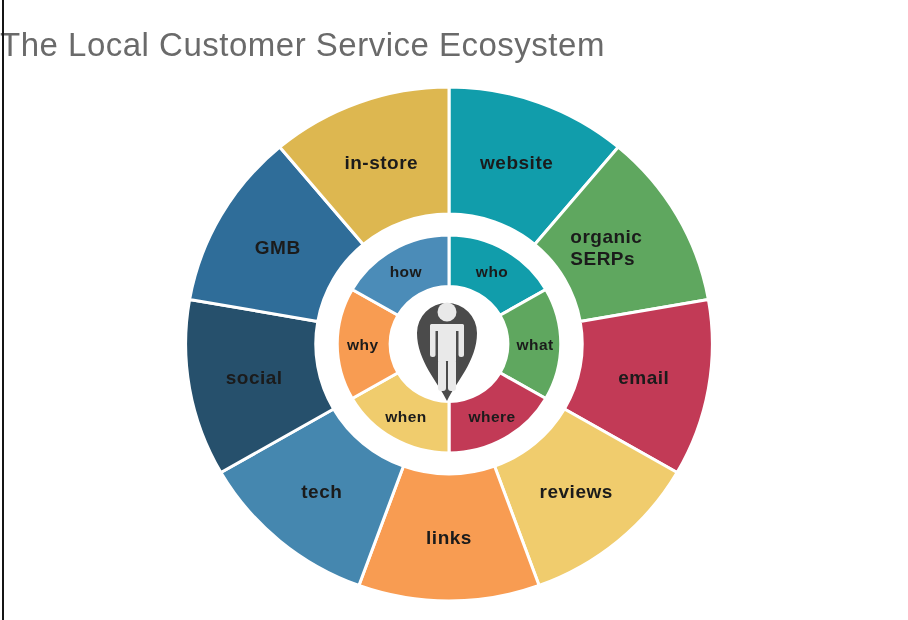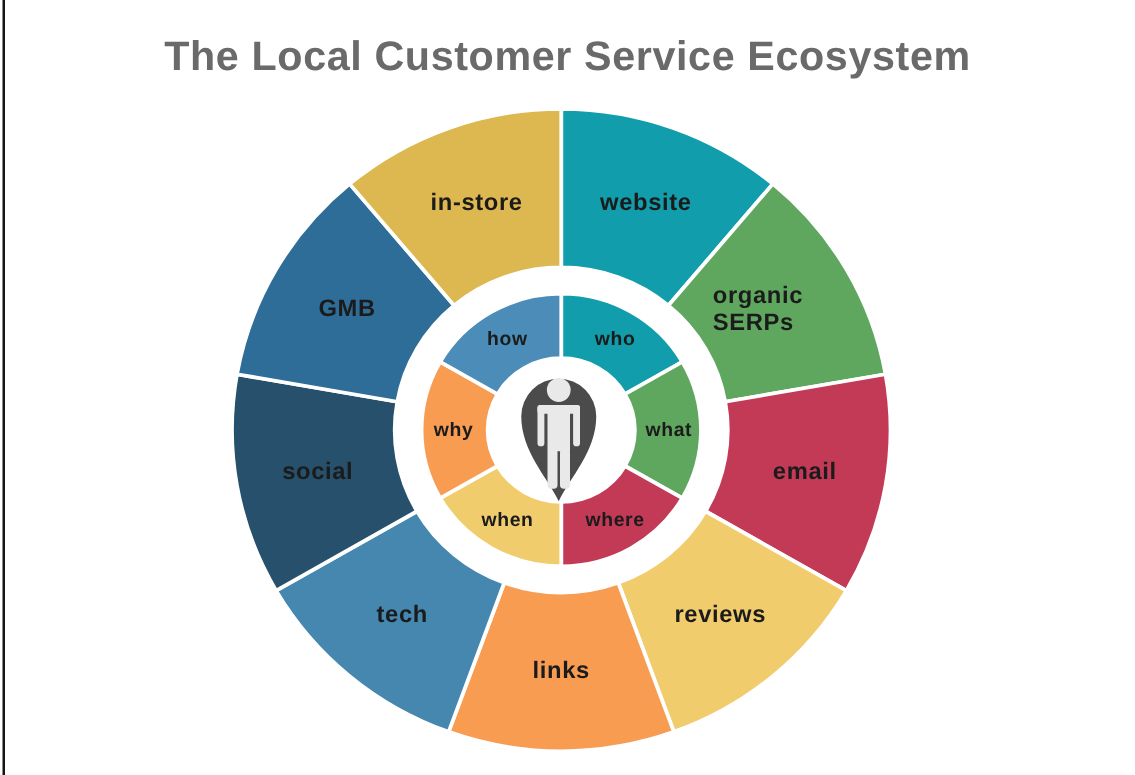--- a/index.html
+++ b/index.html
@@ -4,22 +4,21 @@
 <style>
   html,body{margin:0;padding:0;}
   body{
     width:908px;height:620px;overflow:hidden;background:#ffffff;
     font-family:"Liberation Sans","DejaVu Sans",sans-serif;
     position:relative;
   }
   .page{position:absolute;inset:0;background:#ffffff;}
   .title{
     position:absolute;top:26px;left:0;width:100%;
-    text-align:center;
-    font-size:33px;font-weight:700;letter-spacing:.5px;
+    font-size:33px;font-weight:400;letter-spacing:.5px;
     color:#6A6A6A;
   }
   .wheel-wrap{position:absolute;inset:0;}
   .edge-line-left{
     position:absolute;left:2px;top:0;bottom:0;width:1.5px;background:#151515;
   }
   svg text{
     font-family:"Liberation Sans","DejaVu Sans",sans-serif;
     font-weight:700;
   }

